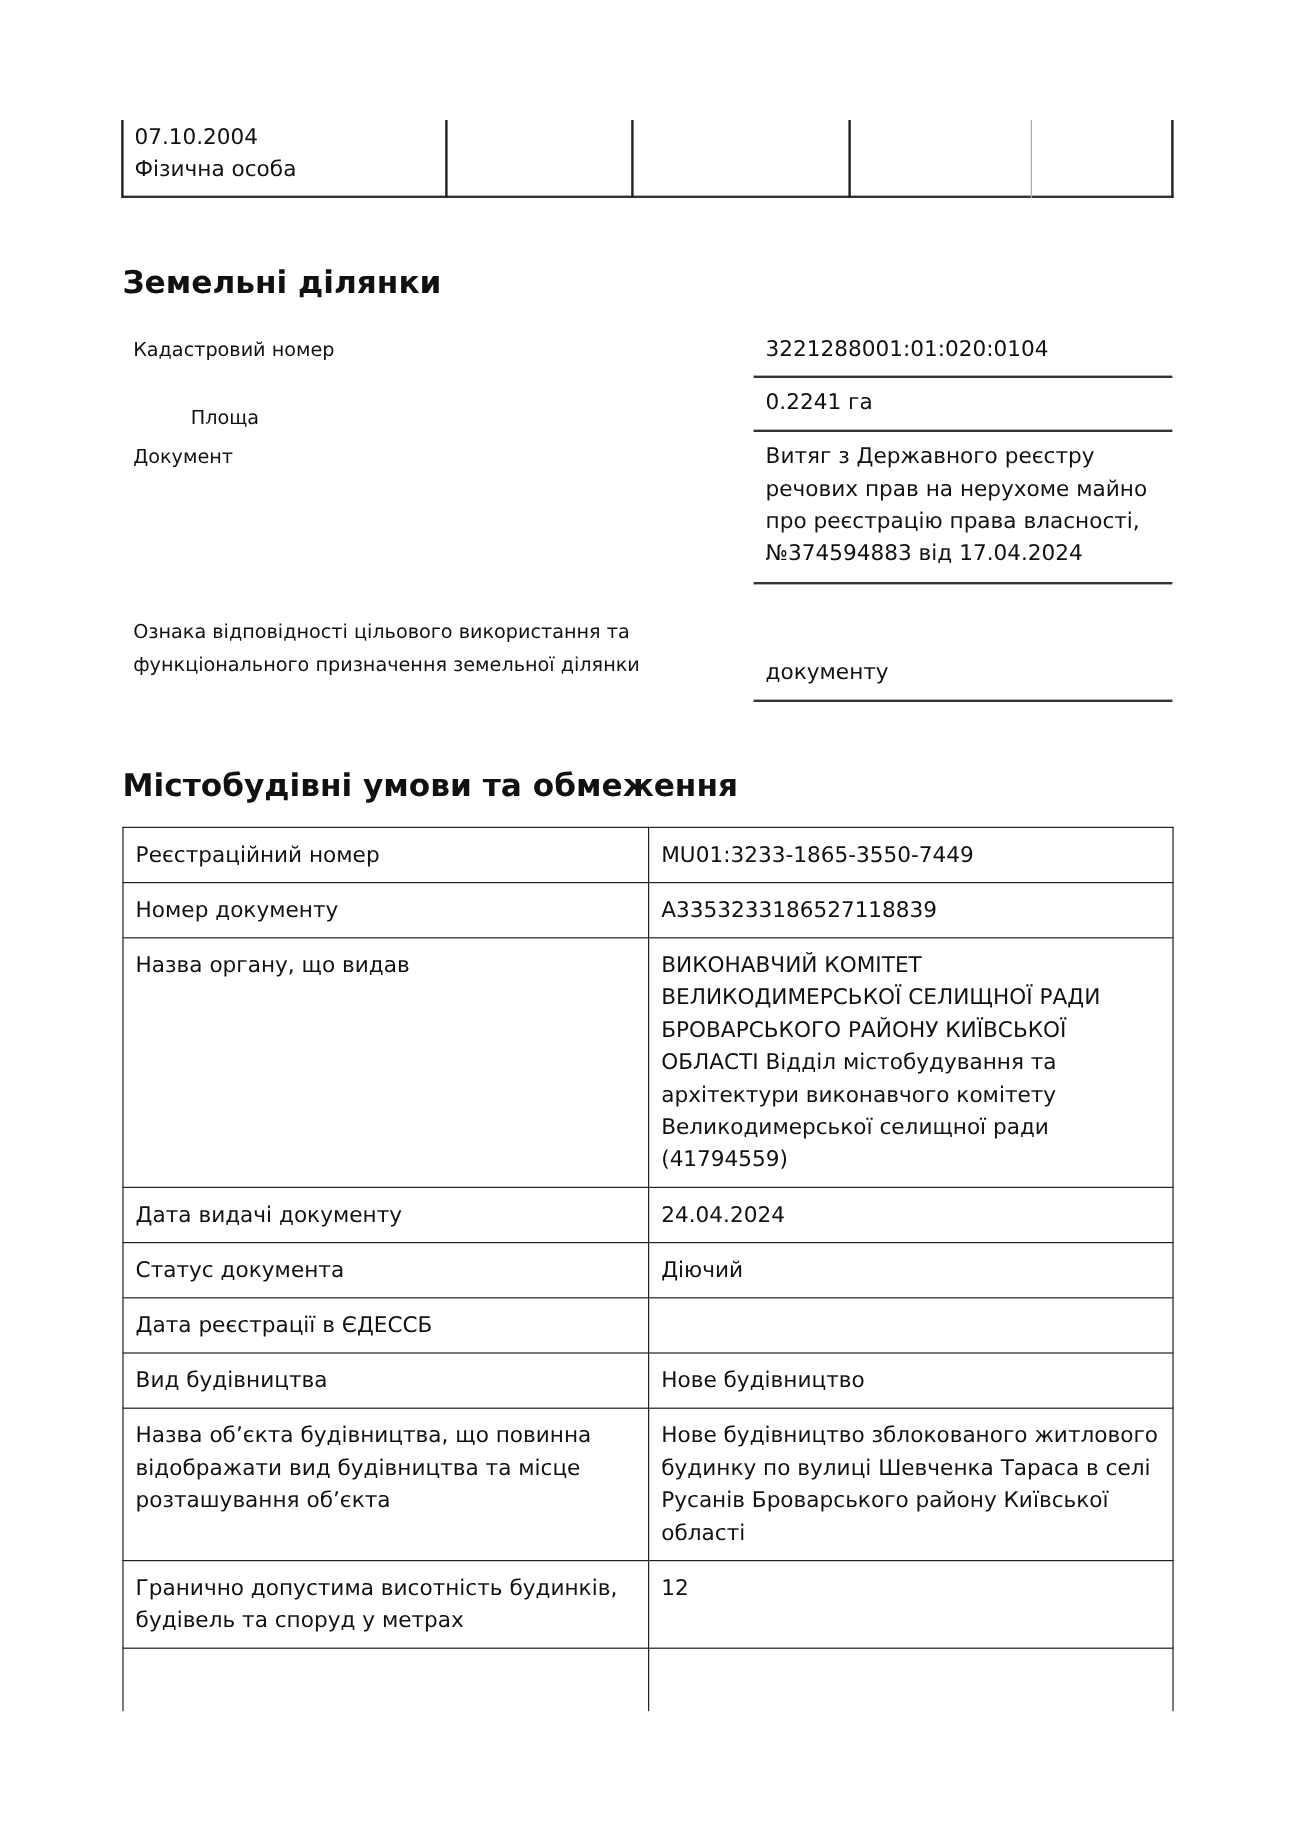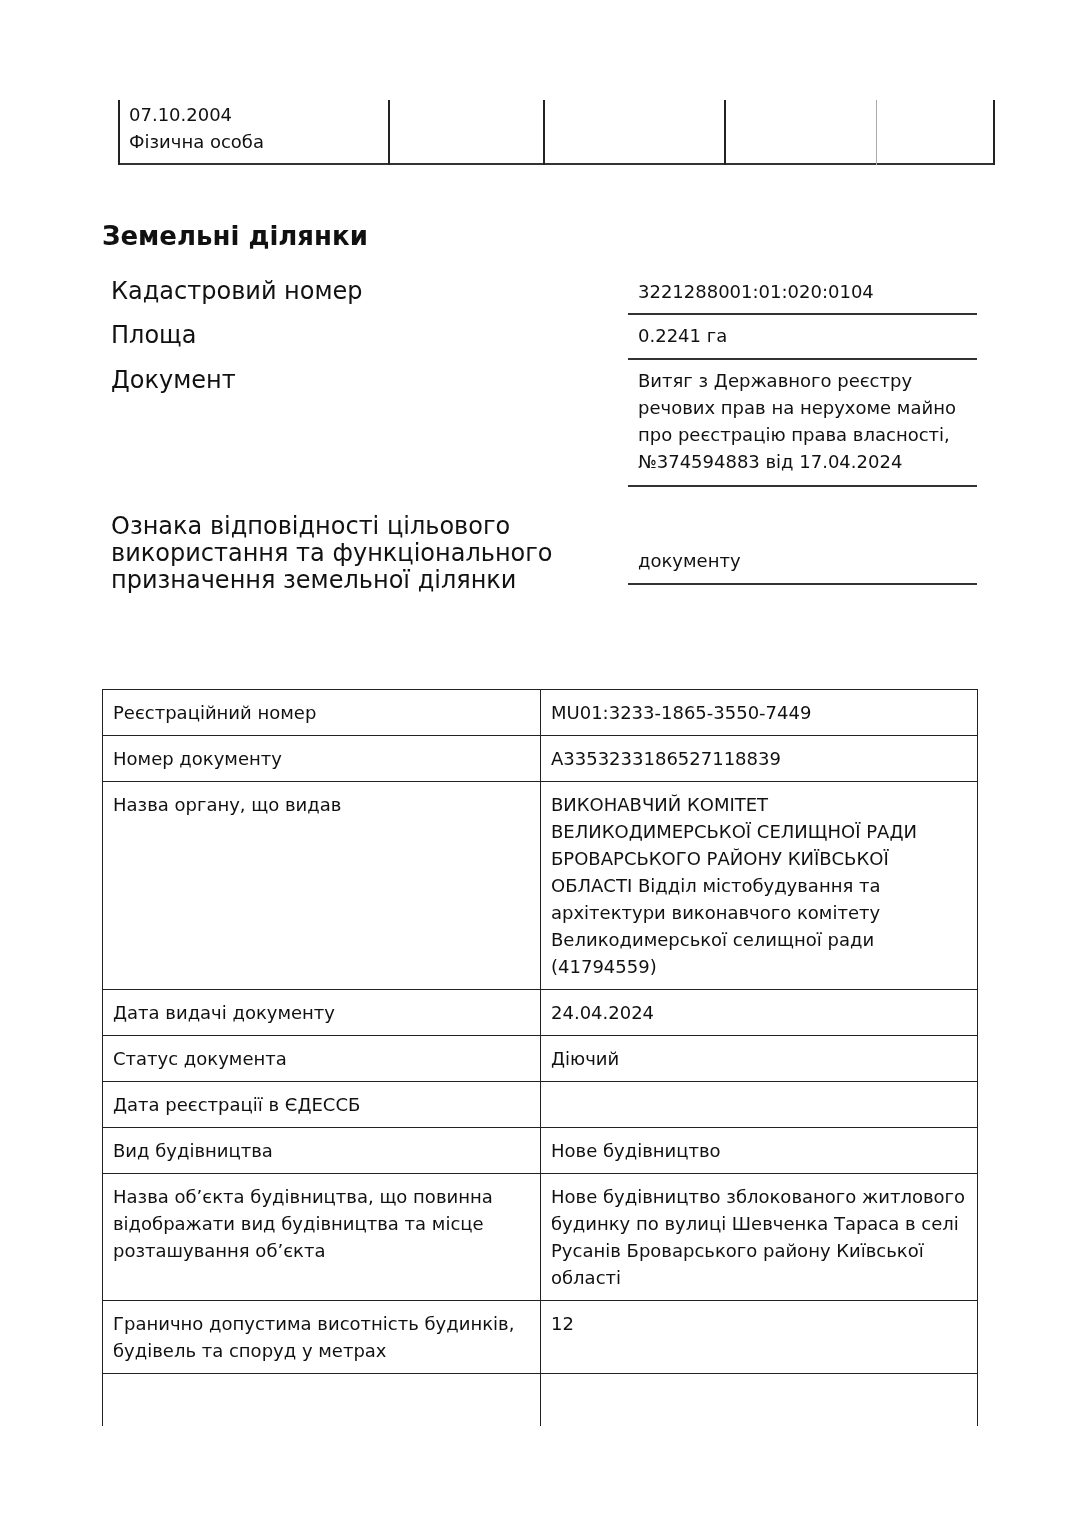--- a/index.html
+++ b/index.html
@@ -4,34 +4,34 @@
 <style>
   html, body { margin: 0; padding: 0; background: #ffffff; }
   body {
     width: 1080px; height: 1528px; position: relative; overflow: hidden;
     font-family: "DejaVu Sans", sans-serif; color: #111111;
   }
   .page { position: absolute; left: 0; top: 0; width: 1080px; height: 1528px; }
 
   
   .top-table {
-    position: absolute; left: 119px; top: 100px; width: 876px; height: 65px;
+    position: absolute; left: 102px; top: 100px; width: 876px; height: 65px;
     border-bottom: 2px solid #333; box-sizing: border-box;
   }
   .top-table .vline { position: absolute; top: 0; bottom: -2px; width: 2px; background: #222; }
   .top-table .vline.light { background: #aaa; width: 1px; }
   .top-cell-text { position: absolute; left: 10px; font-size: 18px; line-height: 27px; }
 
   h2.section {
     position: absolute; left: 102px; margin: 0; font-size: 26px; font-weight: bold;
     color: #111;
   }
 
   
-  .kv-label { position: absolute; left: 111px; font-size: 24px; line-height: 27px; width: 460px; }
+  .kv-label { position: absolute; left: 111px; font-size: 16px; line-height: 27px; width: 460px; }
   .kv-value {
     position: absolute; left: 628px; width: 349px; box-sizing: border-box;
     padding-left: 10px; font-size: 18px; line-height: 27px;
     border-bottom: 2px solid #333;
   }
 
   
   .grid-table {
     position: absolute; left: 102px; top: 689px; width: 876px;
     border-collapse: collapse; table-layout: fixed;
@@ -57,29 +57,30 @@
     <div class="vline" style="left:874px;"></div>
     <span class="top-cell-text" style="top:1px;">07.10.2004</span>
     <span class="top-cell-text" style="top:28px;text-align:right;">Фізична особа</span>
   </div>
 
   <h2 class="section" style="top:221px;">Земельні ділянки</h2>
 
   <div class="kv-label" style="top:278px;">Кадастровий номер</div>
   <div class="kv-value" style="top:278px; height:37px;">3221288001:01:020:0104</div>
 
-  <div class="kv-label" style="top:322px;">Площа</div>
+  <div class="kv-label" style="top:334px;margin-left:48px;">Площа</div>
   <div class="kv-value" style="top:322px; height:38px;">0.2241 га</div>
 
   <div class="kv-label" style="top:367px;">Документ</div>
   <div class="kv-value" style="top:367px; height:120px;">Витяг з Державного реєстру речових прав на нерухоме майно про реєстрацію права власності, №374594883 від 17.04.2024</div>
 
   <div class="kv-label" style="top:513px; width:450px;">Ознака відповідності цільового використання та функціонального призначення земельної ділянки</div>
   <div class="kv-value" style="top:547px; height:38px;">документу</div>
 
+  <h2 class="section" style="top:640px;">Містобудівні умови та обмеження</h2>
 
   <table class="grid-table">
     <tbody>
       <tr>
         <td class="k">Реєстраційний номер</td>
         <td>MU01:3233-1865-3550-7449</td>
       </tr>
       <tr>
         <td class="k">Номер документу</td>
         <td>А3353233186527118839</td>

